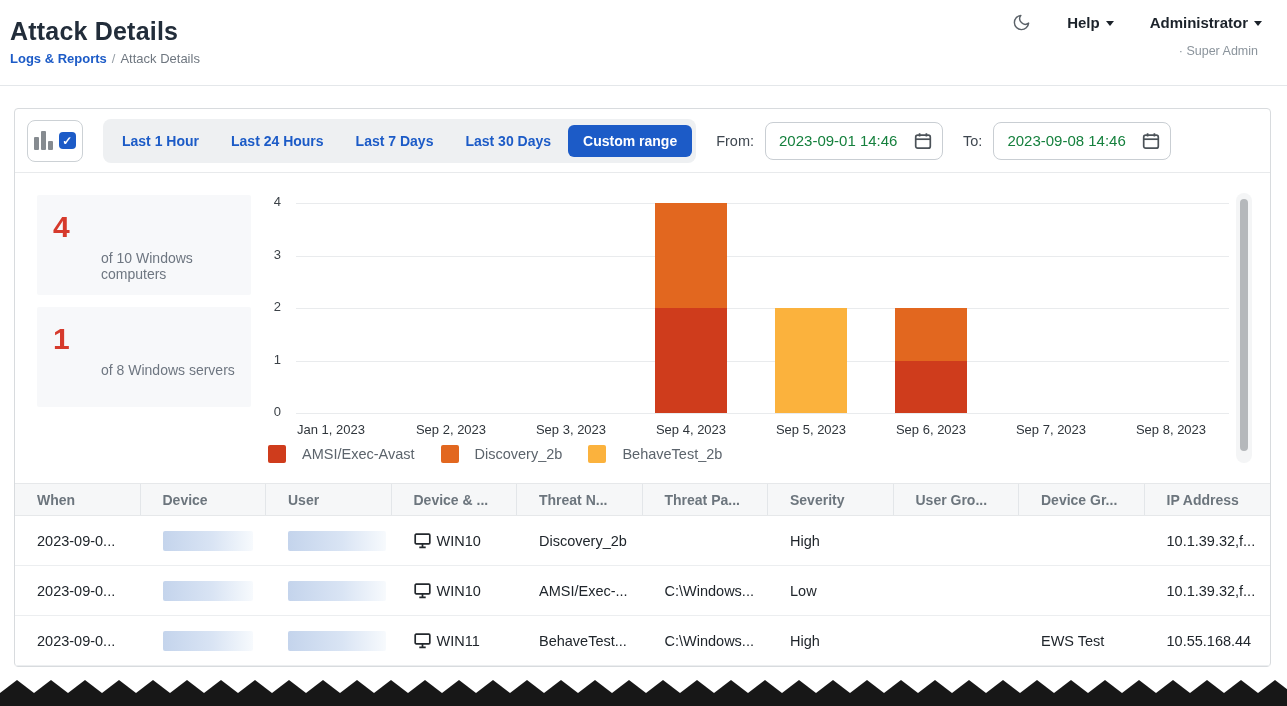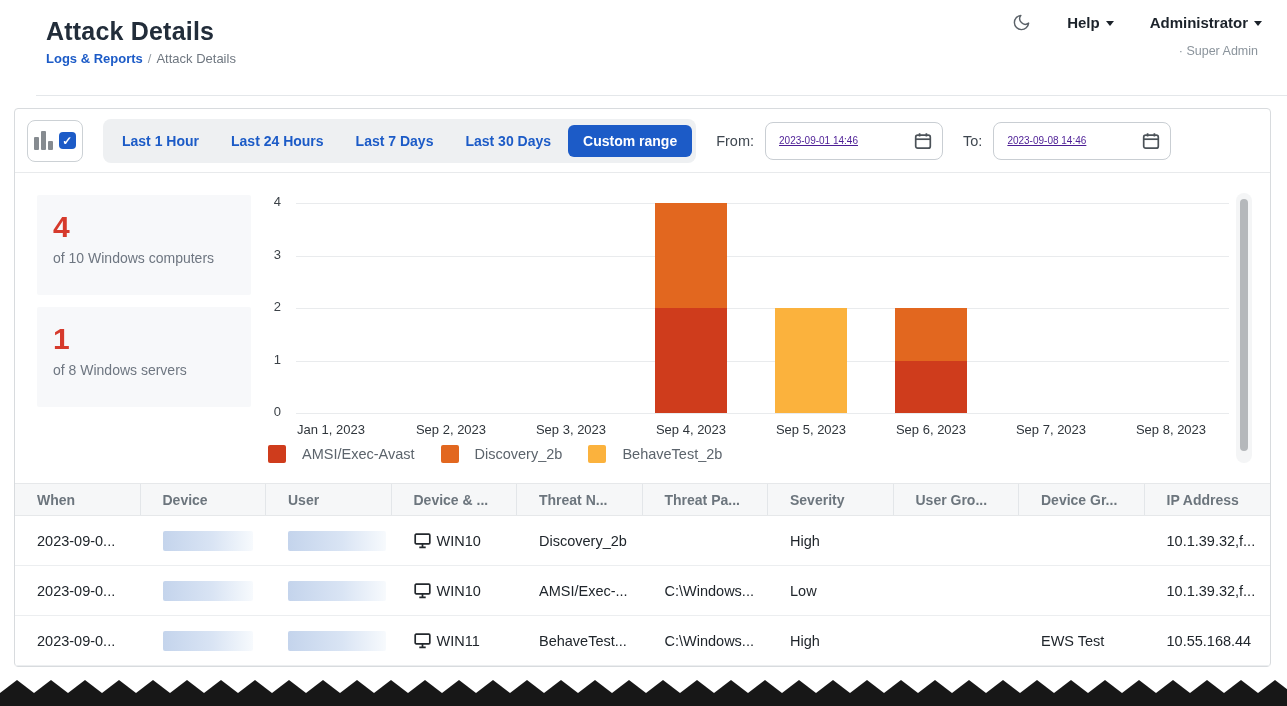--- a/index.html
+++ b/index.html
@@ -1,21 +1,21 @@
 <!DOCTYPE html>
 <html><head>
 <meta charset="utf-8">
 <style>
   * { box-sizing: border-box; }
   html,body { margin:0; padding:0; }
   body {
     width:1287px; height:706px; position:relative; overflow:hidden;
     background:#fff; font-family:"Liberation Sans", sans-serif; color:#20262c;
   }
-  .header { position:relative; height:96px; border-bottom:1px solid #e4e7ea;margin-left:36px; }
+  .header { position:relative; height:86px; border-bottom:1px solid #e4e7ea; }
   .title { position:absolute; left:10px; top:17px; font-size:25px; font-weight:700; color:#222d3a; letter-spacing:.2px; }
   .breadcrumb { position:absolute; left:10px; top:51px; font-size:13px; }
   .crumb-link { color:#1c5bc7; font-weight:700; cursor:pointer; }
   .crumb-sep { color:#98a0a8; margin:0 5px; }
   .crumb-cur { color:#6f7780; }
   .top-right { position:absolute; top:13px; right:25px; display:flex; align-items:center; gap:36px; }
   .menu-item { font-size:15px; font-weight:700; color:#1b222a; display:flex; align-items:center; gap:6px; cursor:pointer; }
   .caret { width:0; height:0; border-left:4px solid transparent; border-right:4px solid transparent; border-top:5px solid #1b222a; margin-top:2px; }
   .role-line { position:absolute; top:44px; right:29px; font-size:12.5px; color:#8b949c; }
 
@@ -25,26 +25,26 @@
   .bars-icon { display:flex; align-items:flex-end; gap:2.5px; height:19px; }
   .bars-icon span { width:4.5px; background:#868b90; border-radius:1px; display:block; }
   .checkbox { width:17px; height:17px; background:#1c5bc7; border-radius:4px; color:#fff; font-size:12px; display:flex; align-items:center; justify-content:center; font-weight:700; }
   .checkbox::after { content:"✓"; }
   .segmented { background:#eef0f2; border-radius:8px; display:flex; align-items:center; padding:4px; height:44px; gap:2px; }
   .range-item { font-size:14px; font-weight:700; color:#1c5bc7; padding:8px 15px; border-radius:6px; cursor:pointer; white-space:nowrap; }
   .range-item.active { background:#1c5bc7; color:#fff; }
   .from-group { display:flex; align-items:center; gap:11px; }
   .field-label { font-size:14.5px; color:#3f4750; }
   .date-input { width:178px; height:38px; border:1px solid #c9ced3; border-radius:8px; display:flex; align-items:center; justify-content:space-between; padding:0 10px 0 13px; background:#fff; cursor:pointer; }
-  .date-text { font-size:10px; color:#4c1d95;text-decoration:underline; }
+  .date-text { font-size:15px; color:#15803d; }
 
   .chart-section { position:relative; height:310px; }
   .stat-card { position:absolute; left:22px; width:214px; height:100px; background:#f7f8fa; border-radius:2px; padding:16px 16px; }
   .stat-value { font-size:30px; font-weight:700; color:#d63a2c; line-height:1.05; }
-  .stat-label { font-size:14px; color:#6e7681; margin-top:7px; }
+  .stat-label { font-size:14px; color:#6e7681; margin-top:7px;margin-left:48px; }
   .gridline { position:absolute; left:281px; width:933px; height:1px; background:#e9ebed; }
   .ytick { position:absolute; left:236px; width:30px; text-align:right; font-size:13px; color:#3c4248; }
   .xlabel { position:absolute; top:249px; width:120px; text-align:center; font-size:13px; color:#2f353b; }
   .bar { position:absolute; width:72px; display:flex; flex-direction:column; cursor:pointer; }
   .seg { width:100%; }
   .legend { position:absolute; left:253px; top:272px; display:flex; align-items:center; gap:26px; }
   .legend-item { display:flex; align-items:center; gap:16px; font-size:14.5px; color:#5c646c; cursor:pointer; }
   .swatch { width:18px; height:18px; border-radius:2px; display:block; }
   .scroll-track { position:absolute; right:18px; top:20px; width:16px; height:270px; background:#f4f5f6; border-radius:8px; }
   .scroll-thumb { position:absolute; left:4px; top:6px; width:8px; height:252px; background:#b5b8bb; border-radius:4px; }

